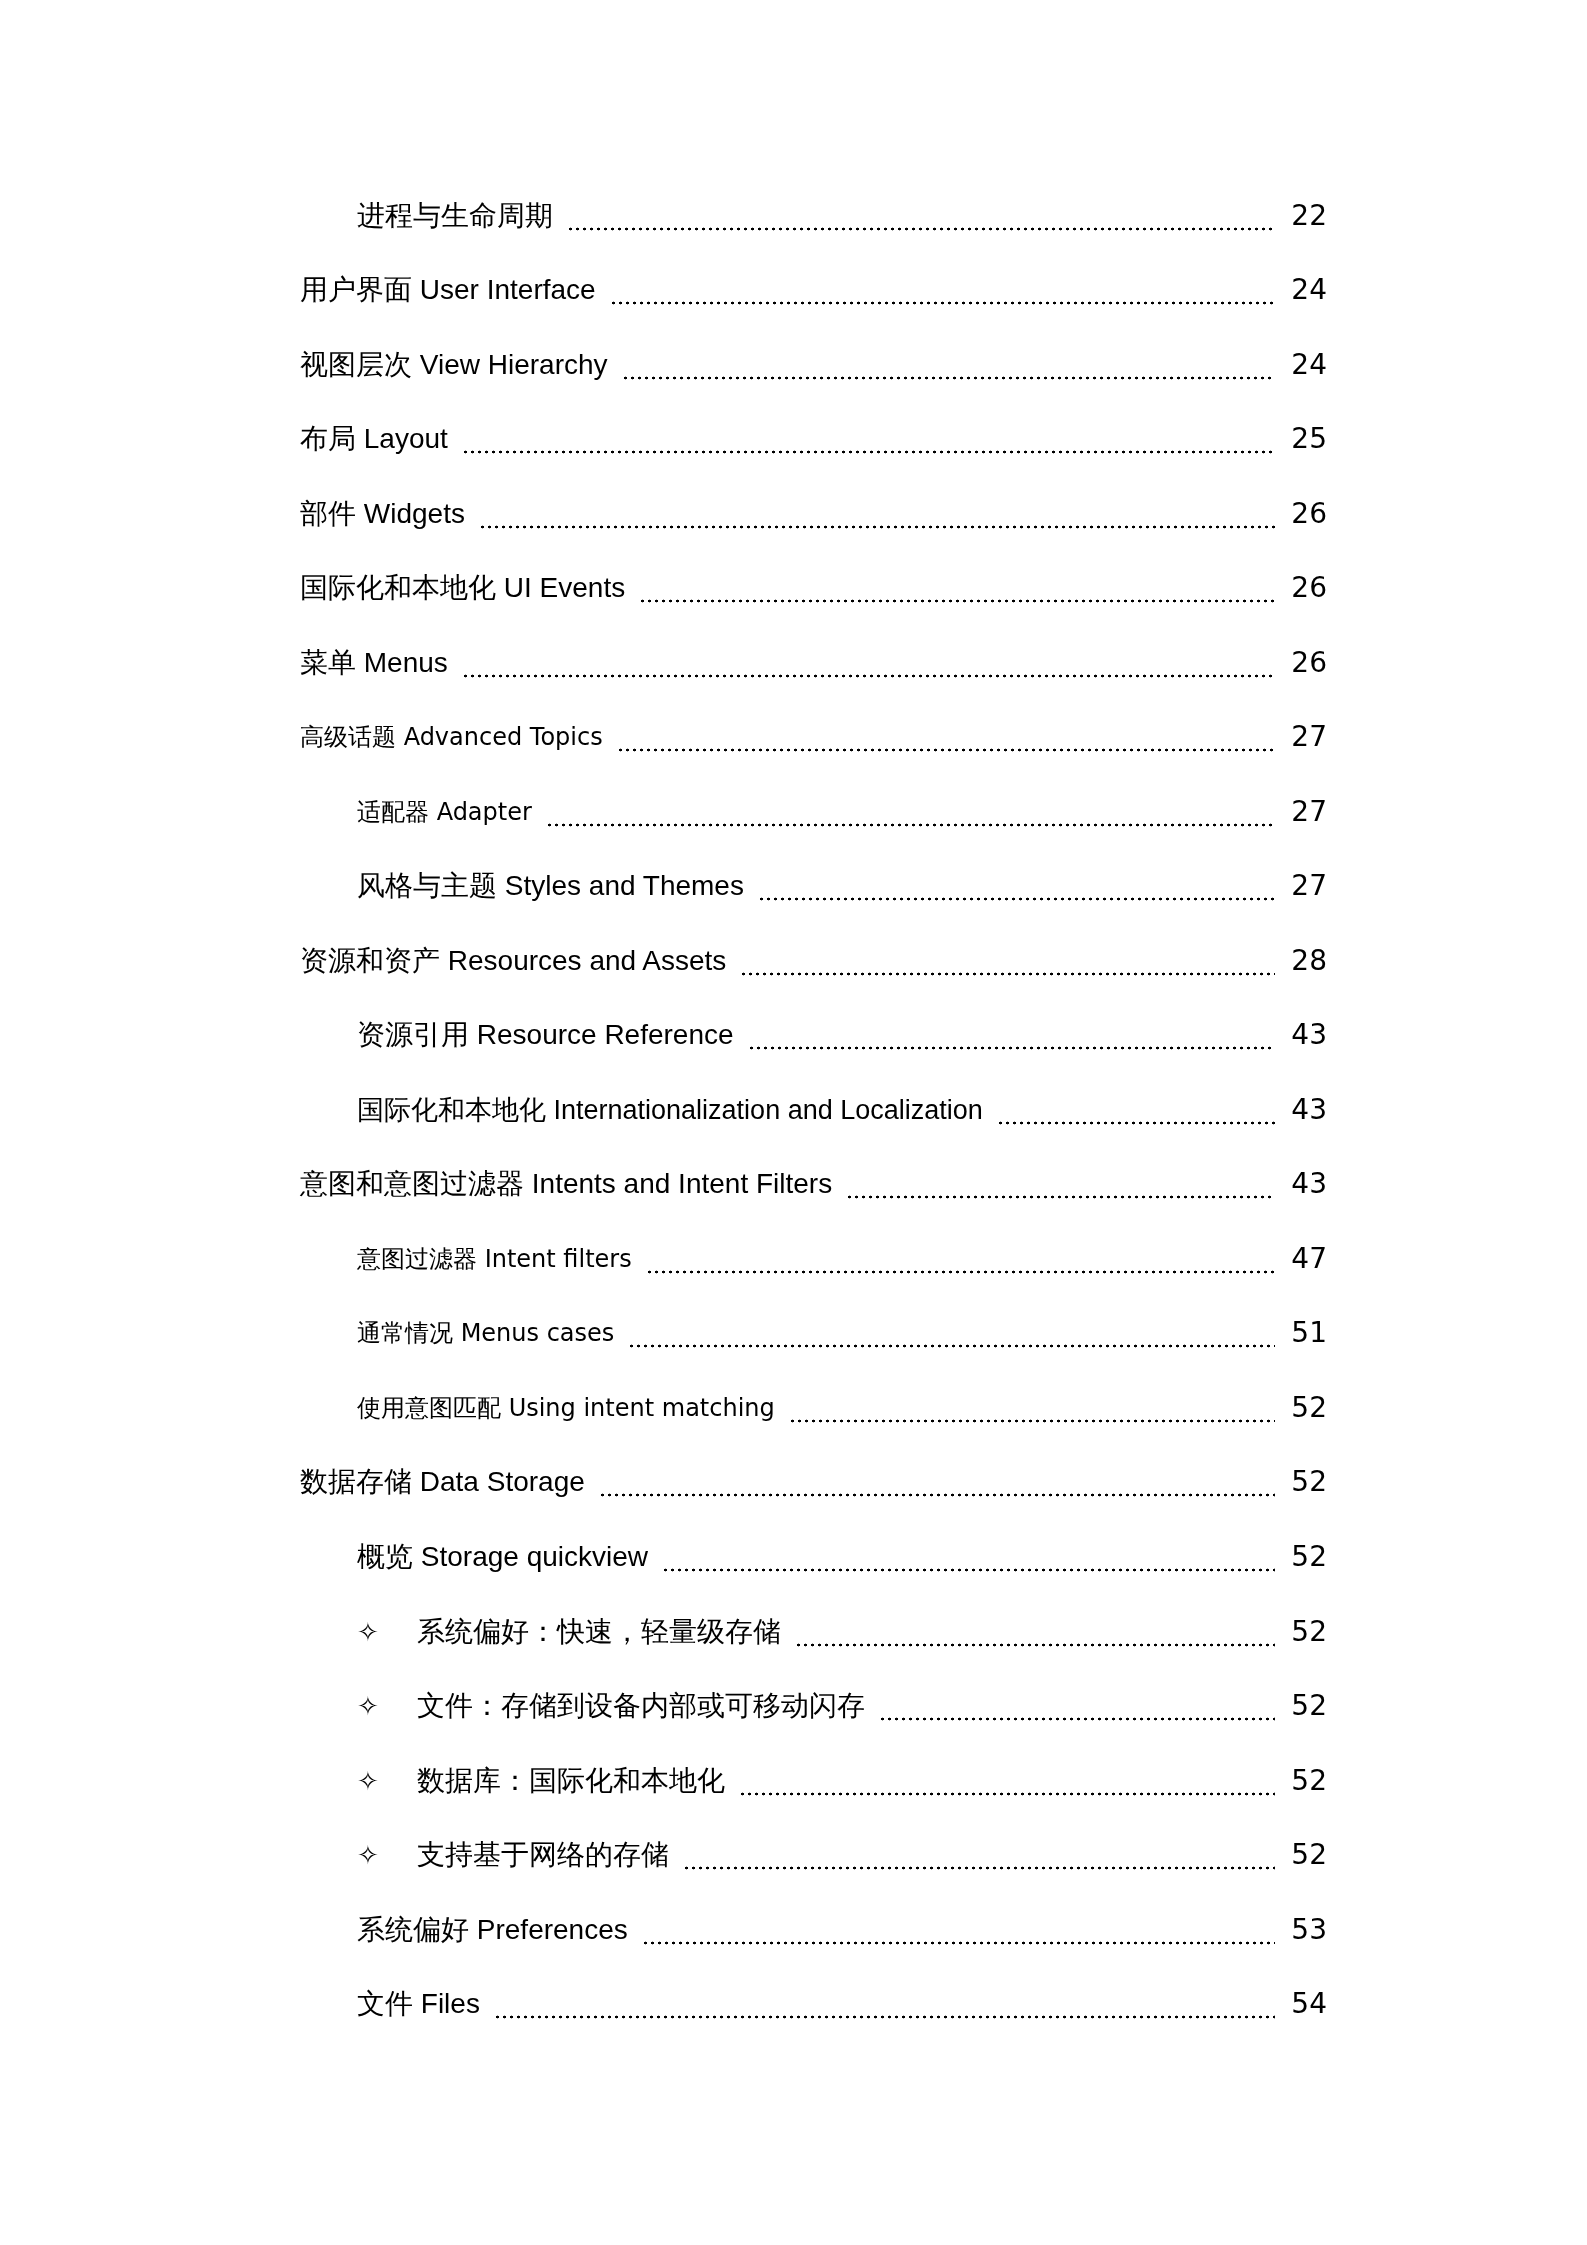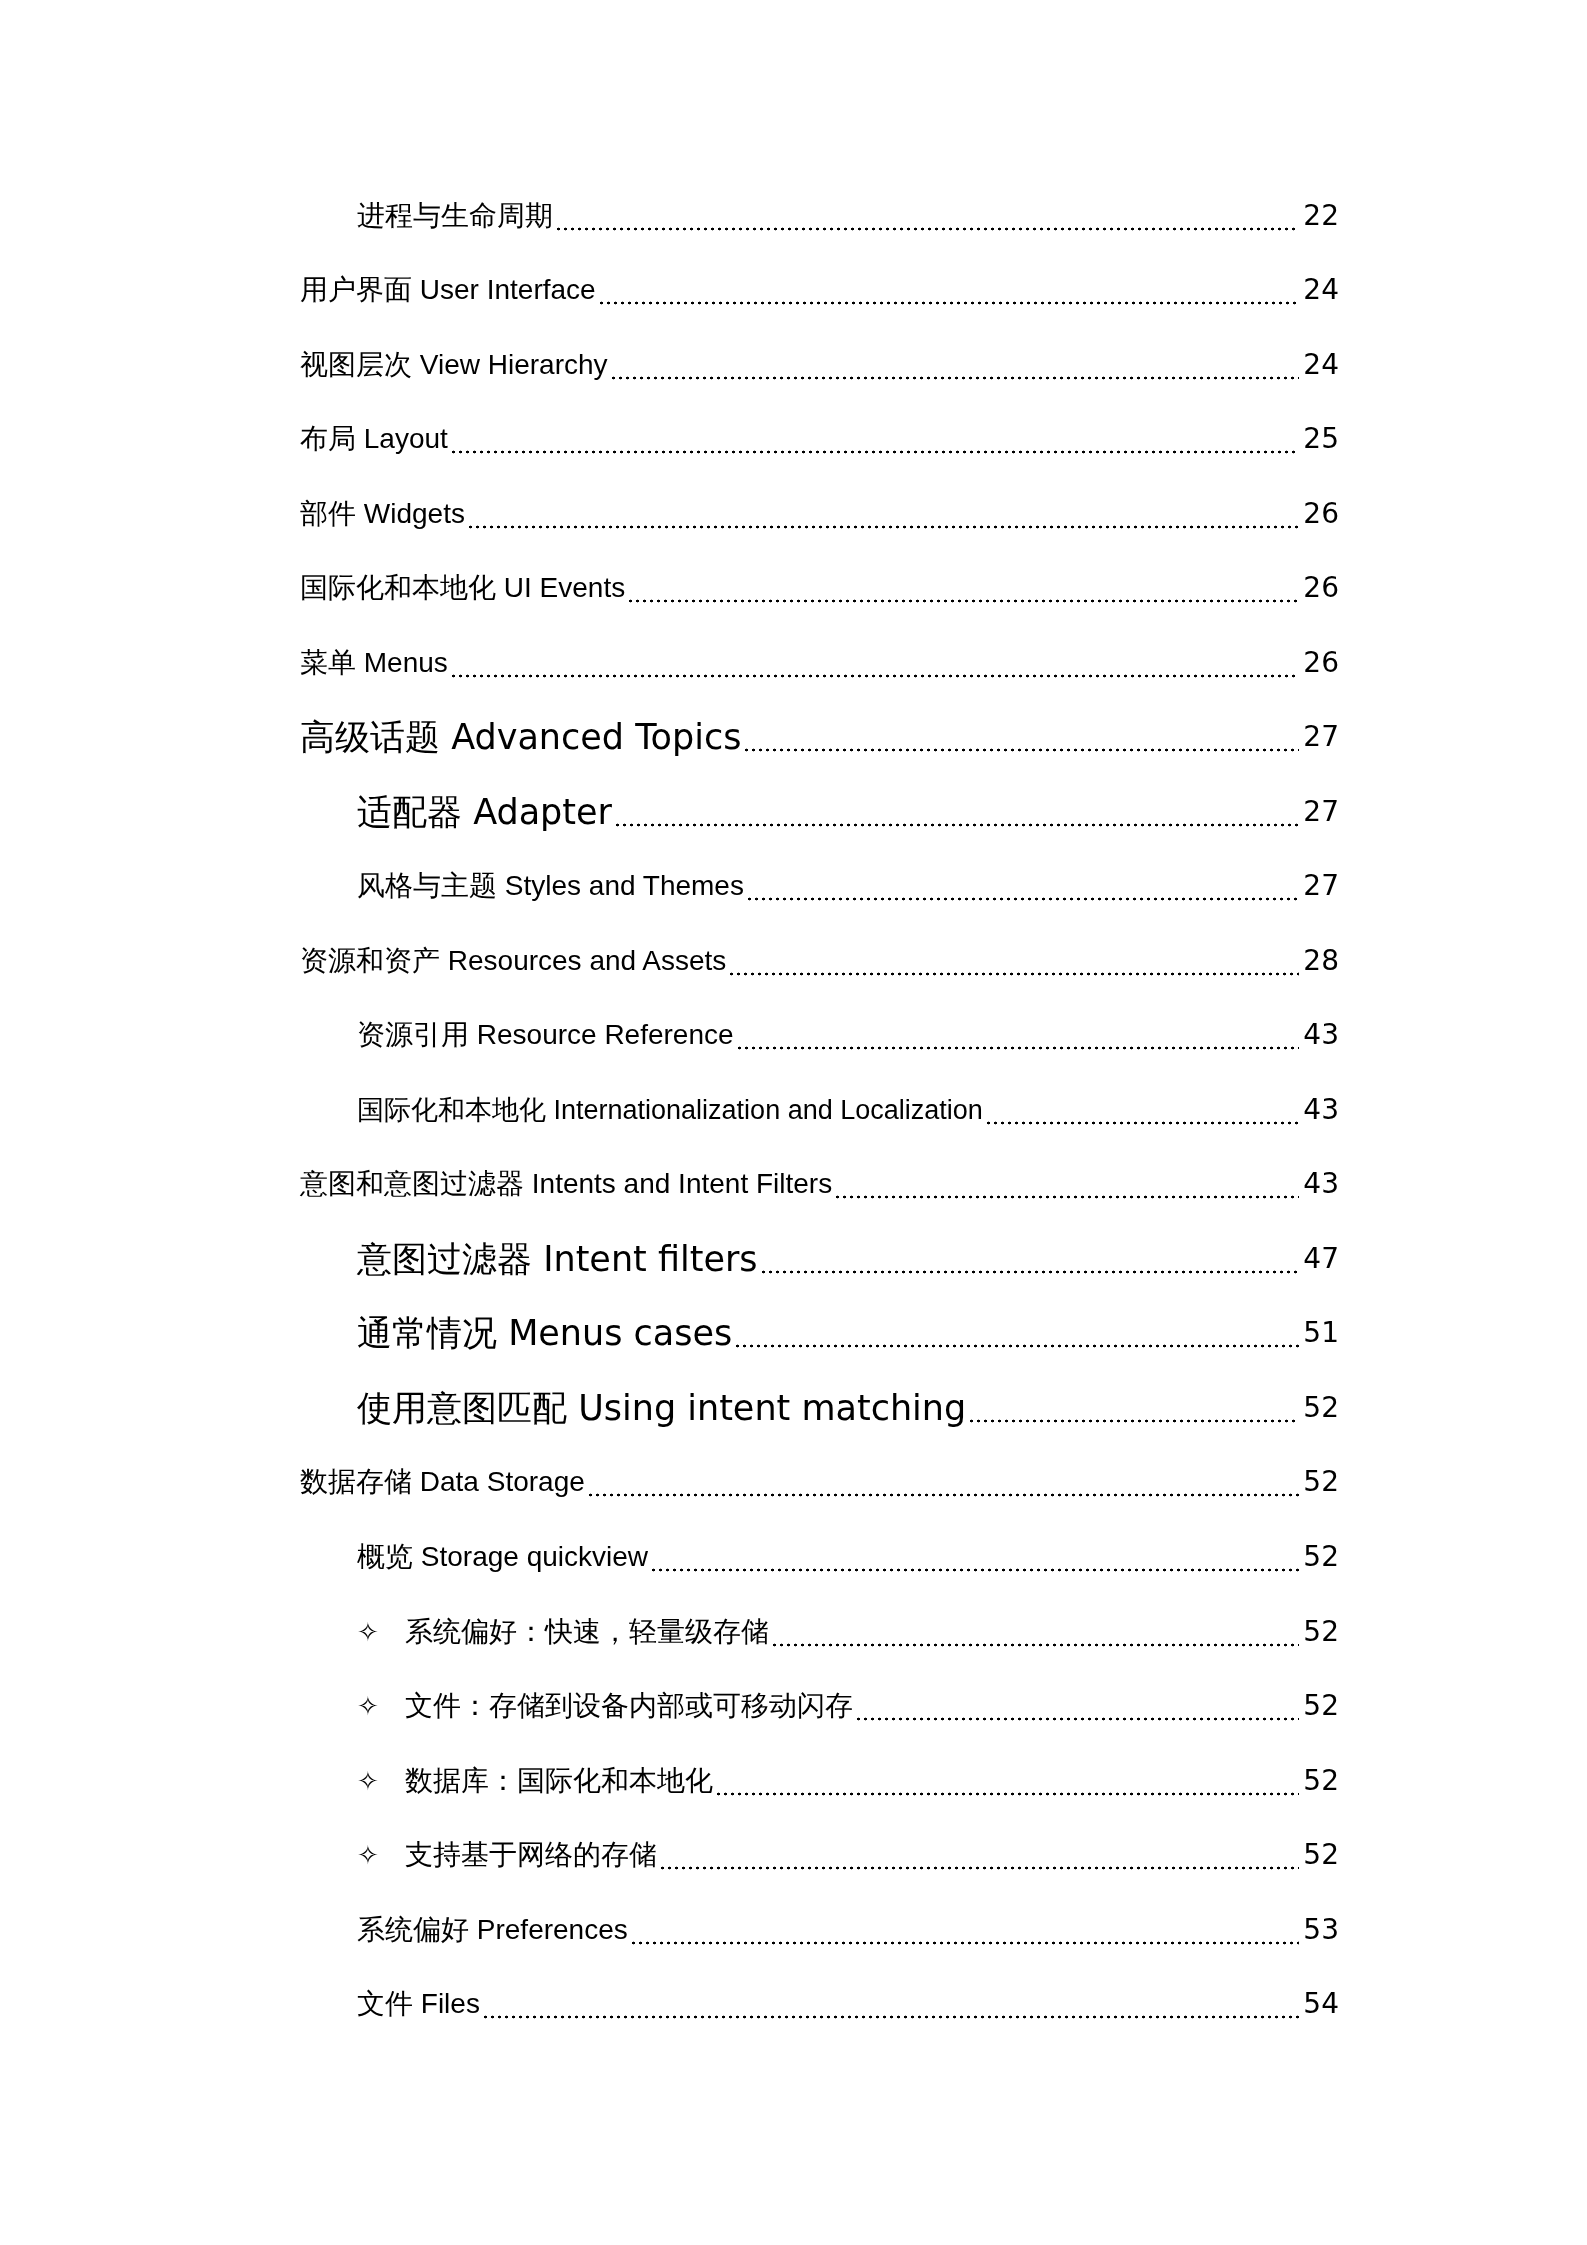--- a/index.html
+++ b/index.html
@@ -3,29 +3,29 @@
 <meta charset="utf-8">
 <style>
   html, body { margin: 0; padding: 0; background: #ffffff; }
   body { width: 1587px; height: 2245px; position: relative; overflow: hidden; color: #000; }
   .toc { position: absolute; left: 0; top: 0; width: 1587px; }
   .row {
     position: absolute; left: 0; width: 1587px; height: 40px;
     display: flex; align-items: flex-end;
   }
   .entry {
-    position: absolute; right: 248px; display: flex; align-items: center;
-    height: 40px; white-space: nowrap;
+    position: absolute; right: 260px; display: flex; align-items: center;
+    height: 40px; white-space: nowrap; gap: 12px;
   }
   .title {
     font-family: "Liberation Sans", sans-serif; font-size: 28px; font-weight: normal;
     white-space: nowrap; background: #fff; padding-right: 2px; line-height: 40px;
   }
   .title.plain { font-weight: normal; font-family: "Liberation Serif", serif; }
-  .title.wide { font-family: "DejaVu Sans", sans-serif; font-size: 35px; }
+  .title.wide { font-family: "DejaVu Sans", sans-serif; font-size: 24px; }
   .leader {
     flex: 1 1 auto; height: 40px;
     background-image: radial-gradient(circle, #000 1.3px, transparent 1.6px);
     background-size: 7px 6px; background-repeat: repeat-x; background-position: 0 30px;
   }
   .page {
     font-family: "DejaVu Sans", sans-serif; font-size: 28px; line-height: 40px;
     padding-left: 4px; white-space: nowrap;
   }
   .bullet {

